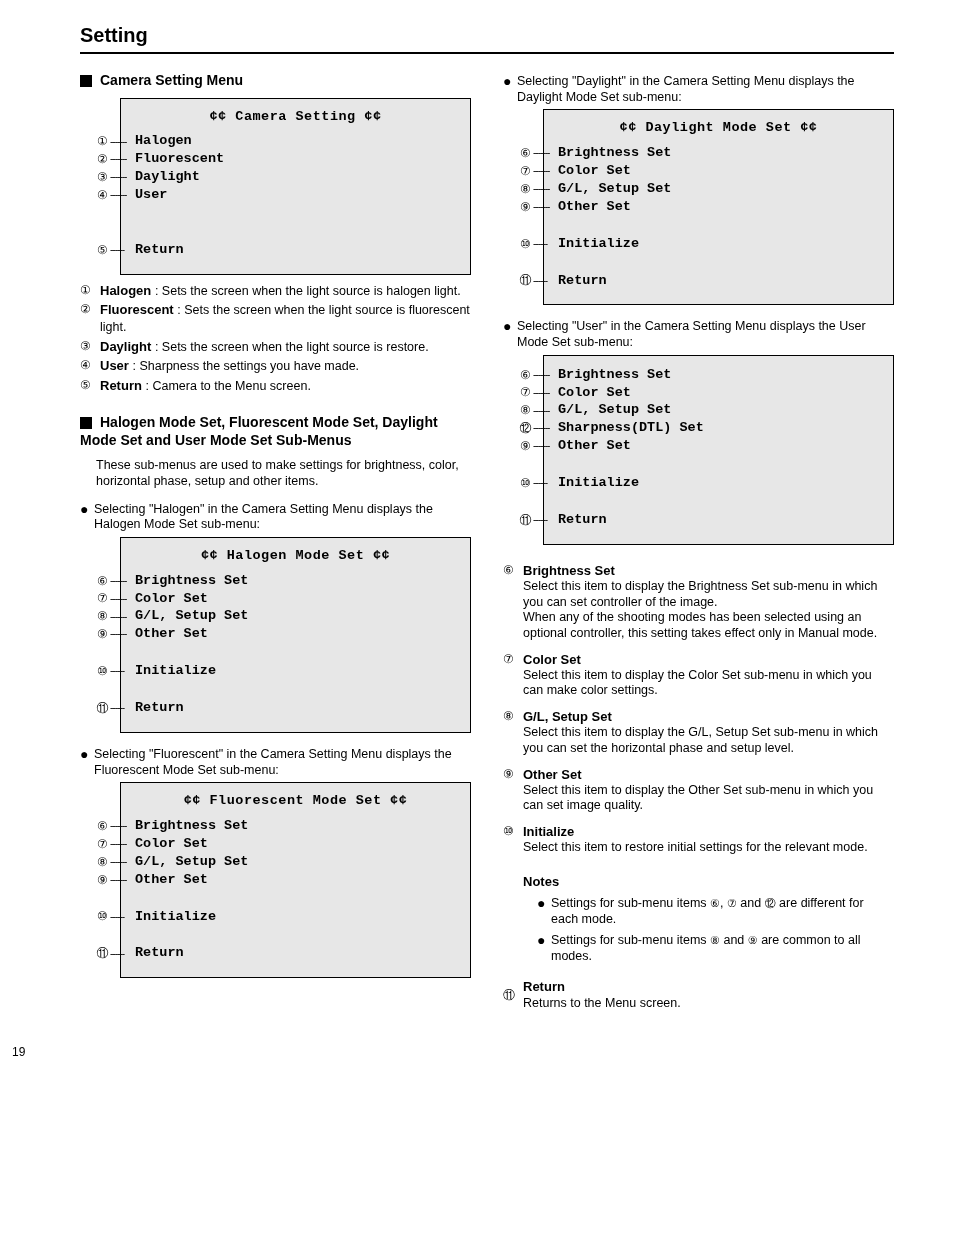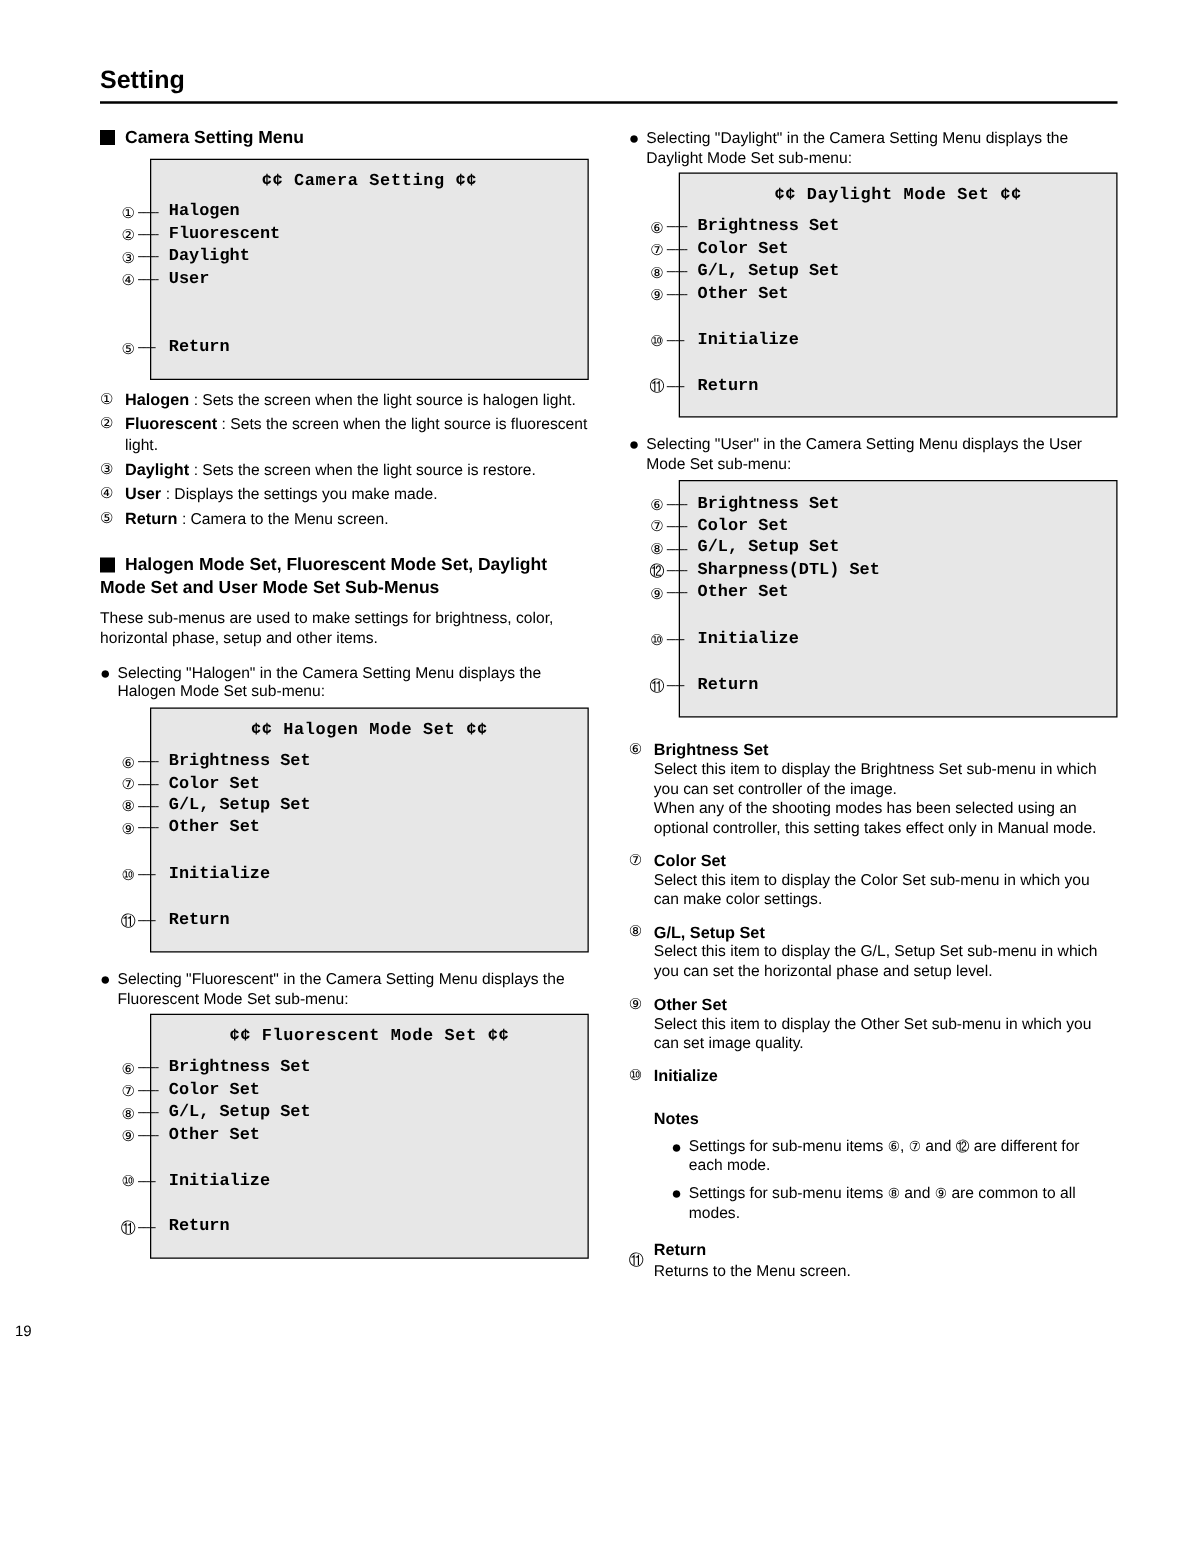--- a/index.html
+++ b/index.html
@@ -1,38 +1,38 @@
 <!DOCTYPE html>
 <html><head>
 <meta charset="utf-8">
 <style>
   html,body{margin:0;padding:0;background:#fff;color:#000;}
   body{font-family:Arial,Helvetica,sans-serif;font-size:13px;line-height:1.25;width:954px;}
-  .page{padding:52px 60px 60px 80px;position:relative;}
+  .page{padding:23px 60px 60px 80px;position:relative;}
   .section-title{font-size:20px;font-weight:bold;margin:0 0 4px 0;}
   .rule{border:0;border-top:2px solid #000;margin:4px 0 14px 0;}
   .cols{display:flex;gap:32px;justify-content:center;}
   .col{flex:1;min-width:0;}
   .sq{display:inline-block;width:12px;height:12px;background:#000;margin-right:8px;vertical-align:middle;}
   .heading{font-size:14px;font-weight:bold;margin:4px 0 8px 0;}
   .menu{background:#e7e7e7;border:1px solid #000;padding:10px 14px 14px 14px;font-family:"Courier New",monospace;font-size:13.5px;font-weight:bold;position:relative;margin-left:40px;min-height:50px;}
   .menu-title{text-align:center;margin-bottom:8px;letter-spacing:0.5px;}
   .menu-row{display:flex;align-items:center;margin:1px 0;}
   .lead{position:relative;left:-40px;width:40px;display:inline-flex;align-items:center;}
   .circ{font-family:Arial,Helvetica,sans-serif;font-weight:normal;font-size:12px;display:inline-block;width:15px;text-align:center;}
   .dots{font-family:Arial,Helvetica,sans-serif;font-weight:normal;font-size:10px;letter-spacing:-1px;flex:1;}
   .menu-label{margin-left:-40px;}
   .menu-gap{height:18px;}
   .list{margin:8px 0 18px 0;}
   .li{display:flex;margin:3px 0;}
   .li-num{width:20px;flex:none;font-size:12px;}
   .li-body{flex:1;}
   .li-head{font-weight:bold;}
   .li-desc{font-size:12.5px;}
-  .para{font-size:12.5px;margin:4px 0 12px 0;}
+  .para{font-size:12.5px;margin:4px 0 12px 16px;}
   .bullet-row{display:flex;margin:6px 0 4px 0;}
   .dot{width:14px;flex:none;font-size:14px;line-height:1;}
   .bullet-text{flex:1;font-size:12.5px;}
   .note-head{font-weight:bold;}
   .sub-bullets{margin-left:14px;}
   .num-inline{font-size:11px;display:inline-block;}
   .ret-row{display:flex;align-items:center;}
   .ret-num{width:20px;flex:none;font-size:12px;}
   .ret-label{font-weight:bold;}
   .page-num{position:absolute;left:12px;bottom:12px;font-size:12px;}
@@ -99,21 +99,21 @@
             <span class="li-num">②</span>
             <span class="li-body"><span class="li-head">Fluorescent </span><span class="li-desc">: Sets the screen when the light source is fluorescent
   light.</span></span>
           </div>
       <div class="li">
             <span class="li-num">③</span>
             <span class="li-body"><span class="li-head">Daylight      </span><span class="li-desc">: Sets the screen when the light source is restore.</span></span>
           </div>
       <div class="li">
             <span class="li-num">④</span>
-            <span class="li-body"><span class="li-head">User            </span><span class="li-desc">: Displays the settings you make made.</span></span>
+            <span class="li-body"><span class="li-head">User            </span><span class="li-desc">: Sharpness the settings you have made.</span></span>
           </div>
       <div class="li">
             <span class="li-num">⑤</span>
             <span class="li-body"><span class="li-head">Return         </span><span class="li-desc">: Camera to the Menu screen.</span></span>
           </div>
     </div>
 
     <div class="heading" style="line-height:1.35"><span class="sq"></span><span>Halogen Mode Set, Fluorescent Mode Set, Daylight Mode Set and User Mode Set Sub-Menus</span></div>
     <div class="para">These sub-menus are used to make settings for brightness, color, horizontal phase, setup and other items.</div>
 
@@ -361,20 +361,21 @@
             <span class="li-num">⑨</span>
             <span class="li-body">
               <div class="li-head">Other Set</div>
               <div class="li-desc">Select this item to display the Other Set sub-menu in which you can set image quality.</div>
             </span>
           </div>
       <div class="li" style="margin-top:10px">
             <span class="li-num">⑩</span>
             <span class="li-body">
               <div class="li-head">Initialize</div>
+              <div class="li-desc">Select this item to restore initial settings for the relevant mode.</div>
             </span>
           </div>
     </div>
 
     <div style="margin-left:20px">
       <div class="note-head">Notes</div>
       <div class="sub-bullets">
         <div class="bullet-row">
               <span class="dot">●</span>
               <span class="bullet-text">Settings for sub-menu items <span class="num-inline">⑥</span>, <span class="num-inline">⑦</span> and <span class="num-inline">⑫</span> are different for each mode.</span>

